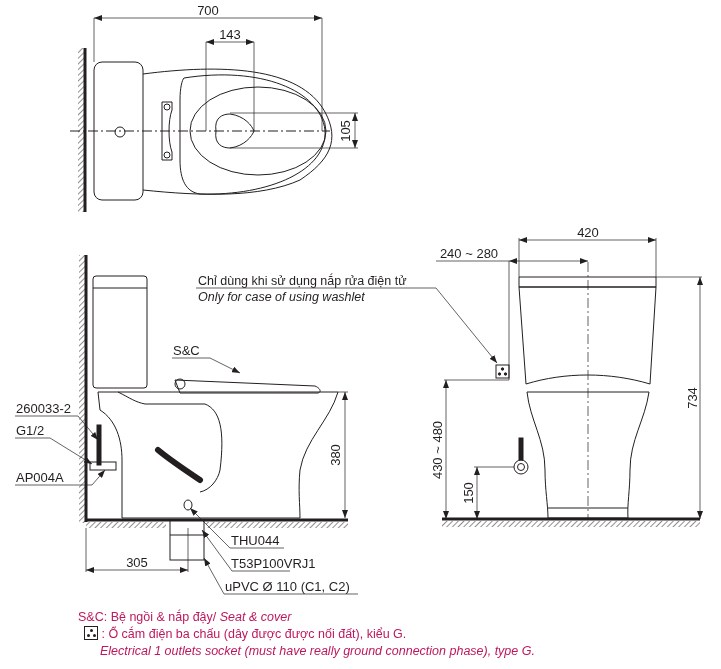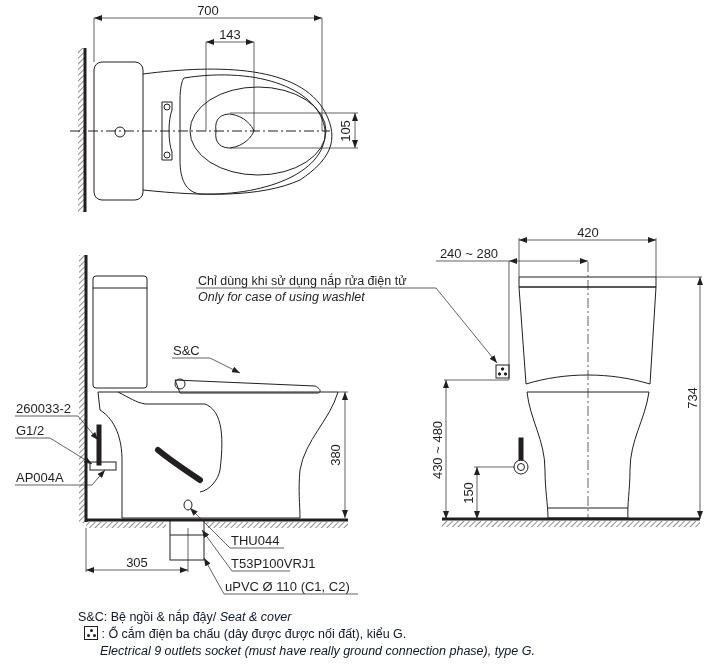--- a/index.html
+++ b/index.html
@@ -1,20 +1,20 @@
 <!DOCTYPE html>
 <html><head>
 <meta charset="utf-8">
 <style>
   html, body { margin: 0; padding: 0; background: #ffffff; }
   body { width: 721px; height: 669px; position: relative; overflow: hidden;
          font-family: "Liberation Sans", sans-serif; color: #231f20; }
   svg { position: absolute; left: 0; top: 0; }
   .t { font-family: "Liberation Sans", sans-serif; fill: #231f20; }
-  .notes { position: absolute; left: 78px; top: 609px; font-size: 12.5px; line-height: 17px; color: #0f172a; }
+  .notes { position: absolute; left: 78px; top: 609px; font-size: 12.5px; line-height: 17px; color: #be185d; }
   .notes .it { font-style: italic; }
   .notes .row { white-space: nowrap; }
   .sock { display: inline-block; width: 12px; height: 12px; border: 1px solid #231f20; vertical-align: -2px;
           position: relative; margin-left: 6px; }
   .sock i { position: absolute; width: 3px; height: 3px; background: #231f20; border-radius: 50%; }
 </style>
 </head>
 <body>
 
 <svg width="721" height="669" viewBox="0 0 721 669">
@@ -169,14 +169,14 @@
   <text class="t" x="0" y="0" font-size="13" text-anchor="middle" transform="translate(473,493) rotate(-90)">150</text>
 </svg>
 
 <div class="notes">
   <div class="row">
     <span>S&amp;C:</span><span> Bệ ngồi &amp; nắp đậy/ </span><span class="it">Seat &amp; cover</span>
   </div>
   <div class="row">
     <span class="sock"><i style="left:4.5px;top:2px"></i><i style="left:1.5px;top:7px"></i><i style="left:7.5px;top:7px"></i></span><span> : Ổ cắm điện ba chấu (dây được được nối đất), kiểu G.</span>
   </div>
-  <div class="row it" style="padding-left:22px">Electrical 9 outlets socket (must have really ground connection phase), type G.</div>
+  <div class="row it" style="padding-left:22px">Electrical 1 outlets socket (must have really ground connection phase), type G.</div>
 </div>
 
 </body></html>

